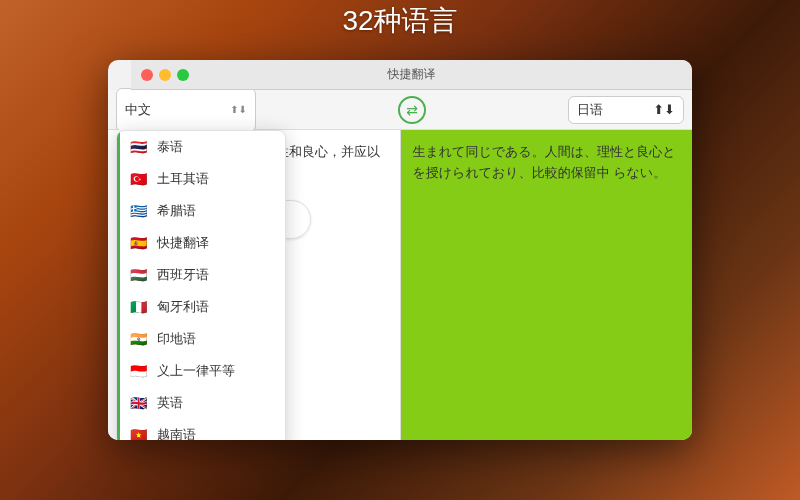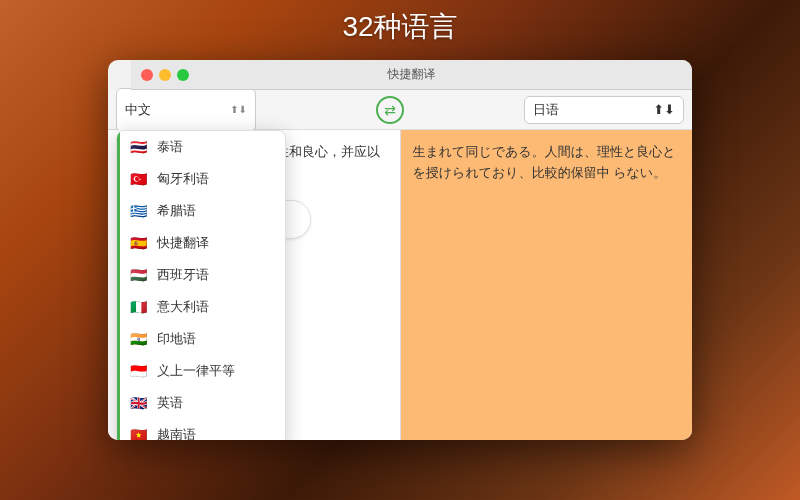--- a/index.html
+++ b/index.html
@@ -16,21 +16,21 @@
     .bg {
       position: absolute;
       inset: 0;
       background: linear-gradient(135deg, #c0622a 0%, #a8450f 20%, #7a3010 40%, #3d1a08 60%, #6b3515 80%, #c05a25 100%);
       z-index: 0;
     }
 
     
     .title {
       position: absolute;
-      top: 8px;
+      top: 2px;
       left: 50%;
       transform: translateX(-50%);
       font-size: 28px;
       font-weight: 500;
       color: #fff;
       text-shadow: 0 1px 3px rgba(0,0,0,0.4);
       z-index: 1;
       white-space: nowrap;
     }
 
@@ -128,21 +128,21 @@
       border: 2px solid #4CAF50;
       display: flex;
       align-items: center;
       justify-content: center;
       cursor: pointer;
       color: #4CAF50;
       font-size: 14px;
     }
 
     .lang-select-right {
-      width: 160px;
+      width: 116px;
       height: 28px;
       background: #fff;
       border: 1px solid #ccc;
       border-radius: 6px;
       padding: 0 8px;
       font-size: 13px;
       color: #333;
       display: flex;
       align-items: center;
       justify-content: space-between;
@@ -161,21 +161,21 @@
       overflow-y: auto;
       position: relative;
     }
 
     .pane-left {
       background: #fff;
       border-right: 1px solid #ddd;
     }
 
     .pane-right {
-      background: #fdba74;
+      background: #84cc16;
     }
 
     .pane-text {
       font-size: 13px;
       color: #333;
       line-height: 1.6;
     }
 
     .translate-btn-container {
       display: flex;
@@ -277,37 +277,37 @@
   </div>
 
   <div class="dropdown">
     <div style="position:absolute;left:0;top:0;bottom:0;width:3px;background:#4CAF50;"></div>
   <div class="dropdown-item">
         <span class="flag">🇹🇭</span>
         <span>泰语</span>
       </div>
       <div class="dropdown-item">
         <span class="flag">🇹🇷</span>
-        <span>匈牙利语</span>
+        <span>土耳其语</span>
       </div>
       <div class="dropdown-item">
         <span class="flag">🇬🇷</span>
         <span>希腊语</span>
       </div>
       <div class="dropdown-item">
         <span class="flag">🇪🇸</span>
         <span>快捷翻译</span>
       </div>
       <div class="dropdown-item">
         <span class="flag">🇭🇺</span>
         <span>西班牙语</span>
       </div>
       <div class="dropdown-item">
         <span class="flag">🇮🇹</span>
-        <span>意大利语</span>
+        <span>匈牙利语</span>
       </div>
       <div class="dropdown-item">
         <span class="flag">🇮🇳</span>
         <span>印地语</span>
       </div>
       <div class="dropdown-item">
         <span class="flag">🇮🇩</span>
         <span>义上一律平等</span>
       </div>
       <div class="dropdown-item">

